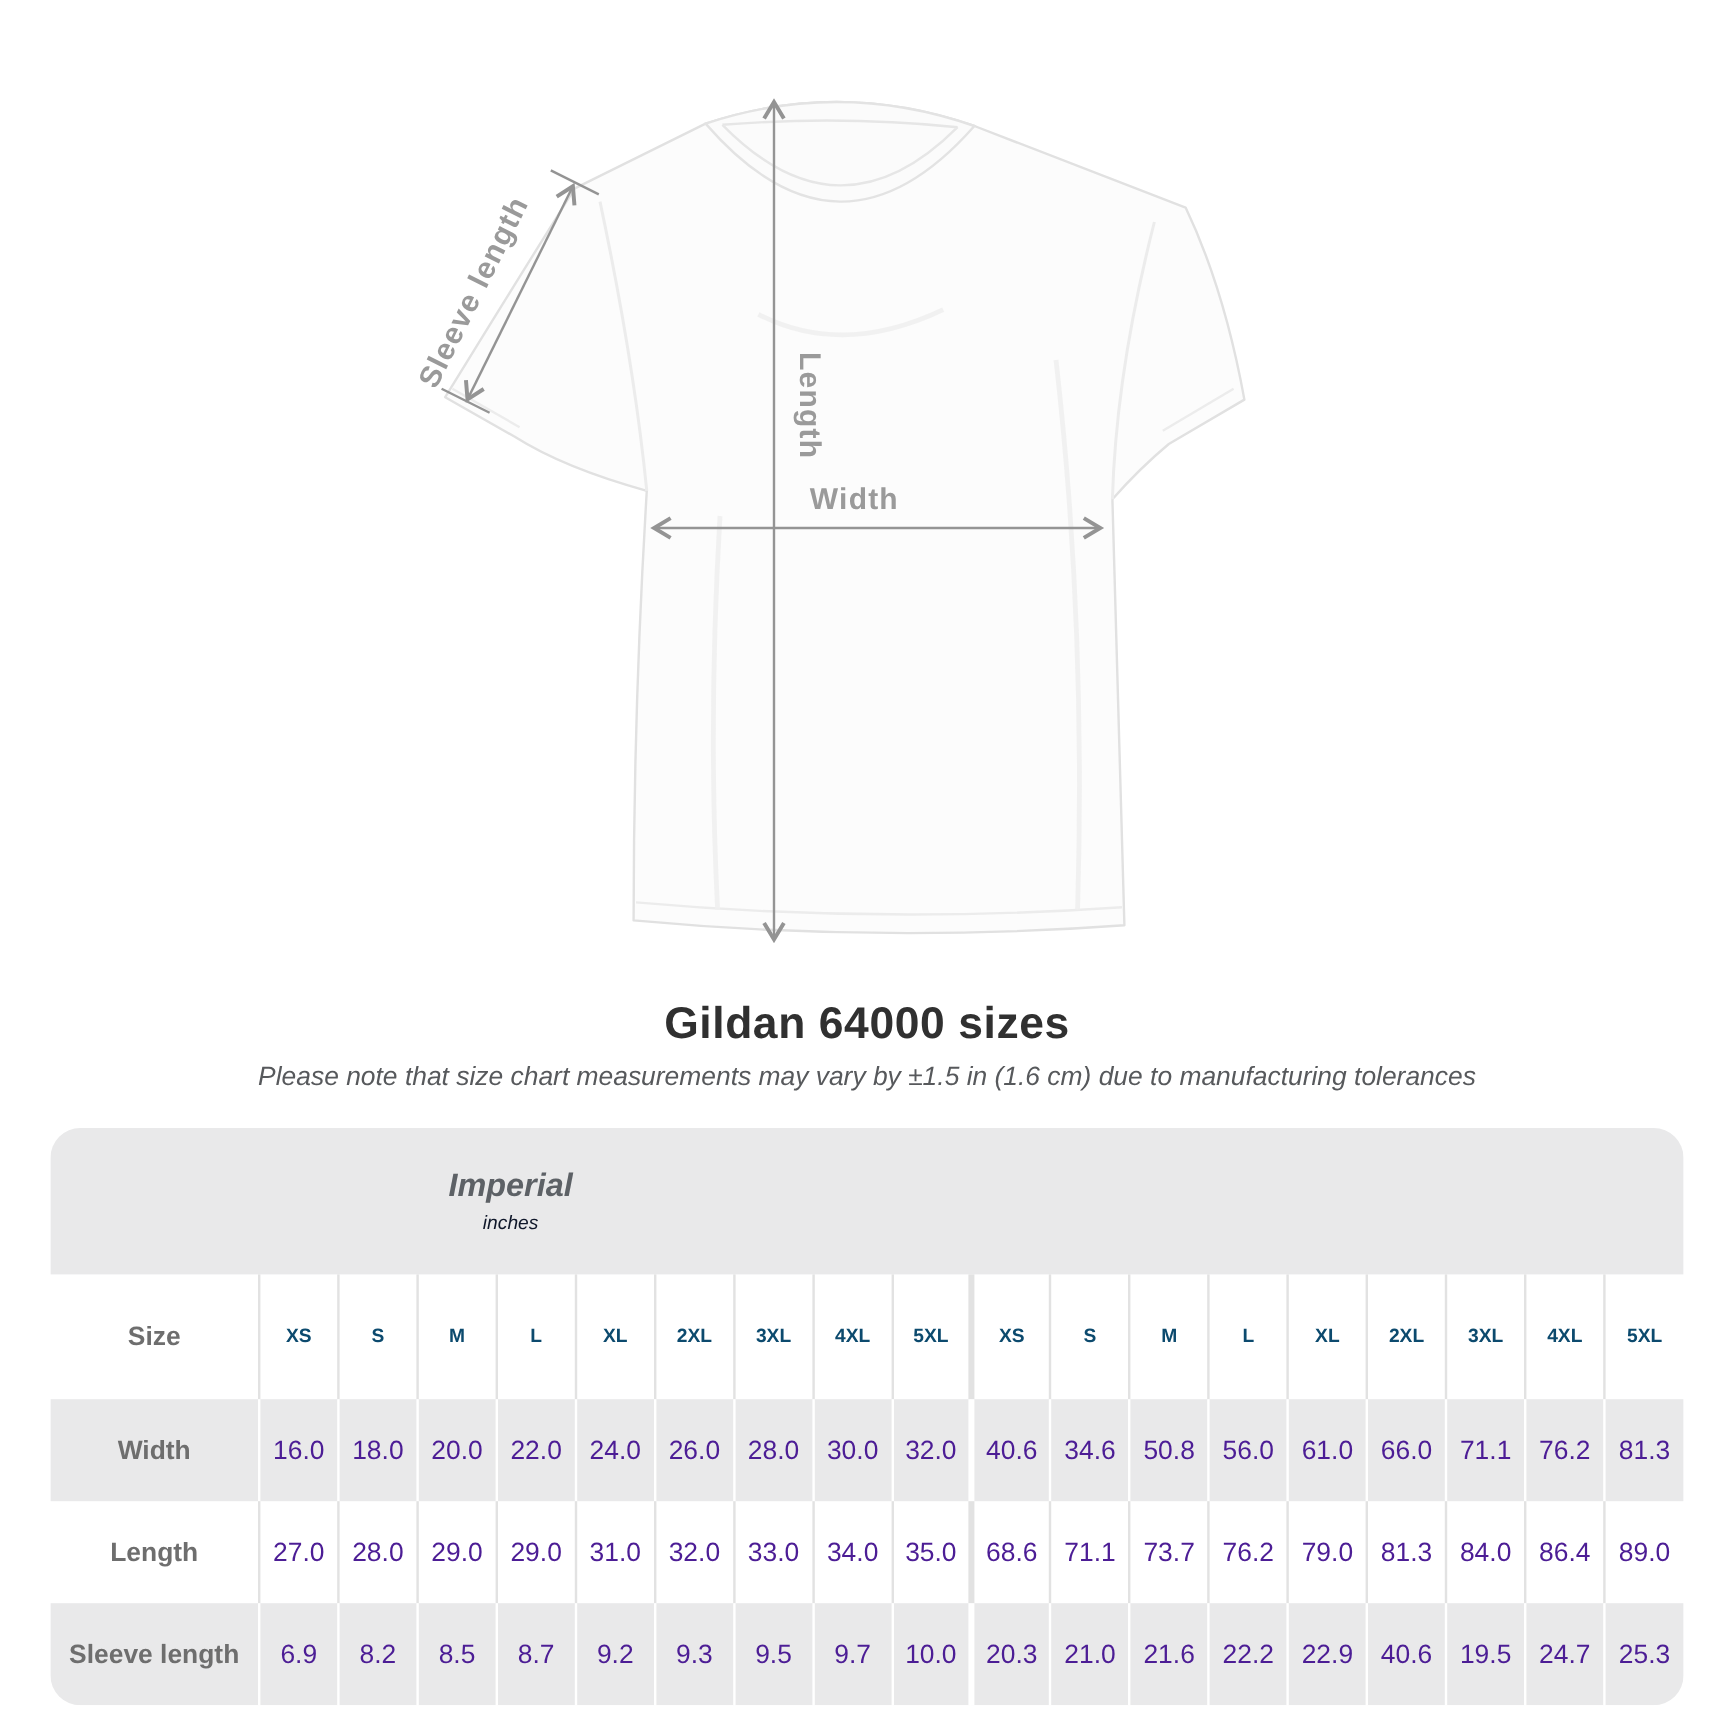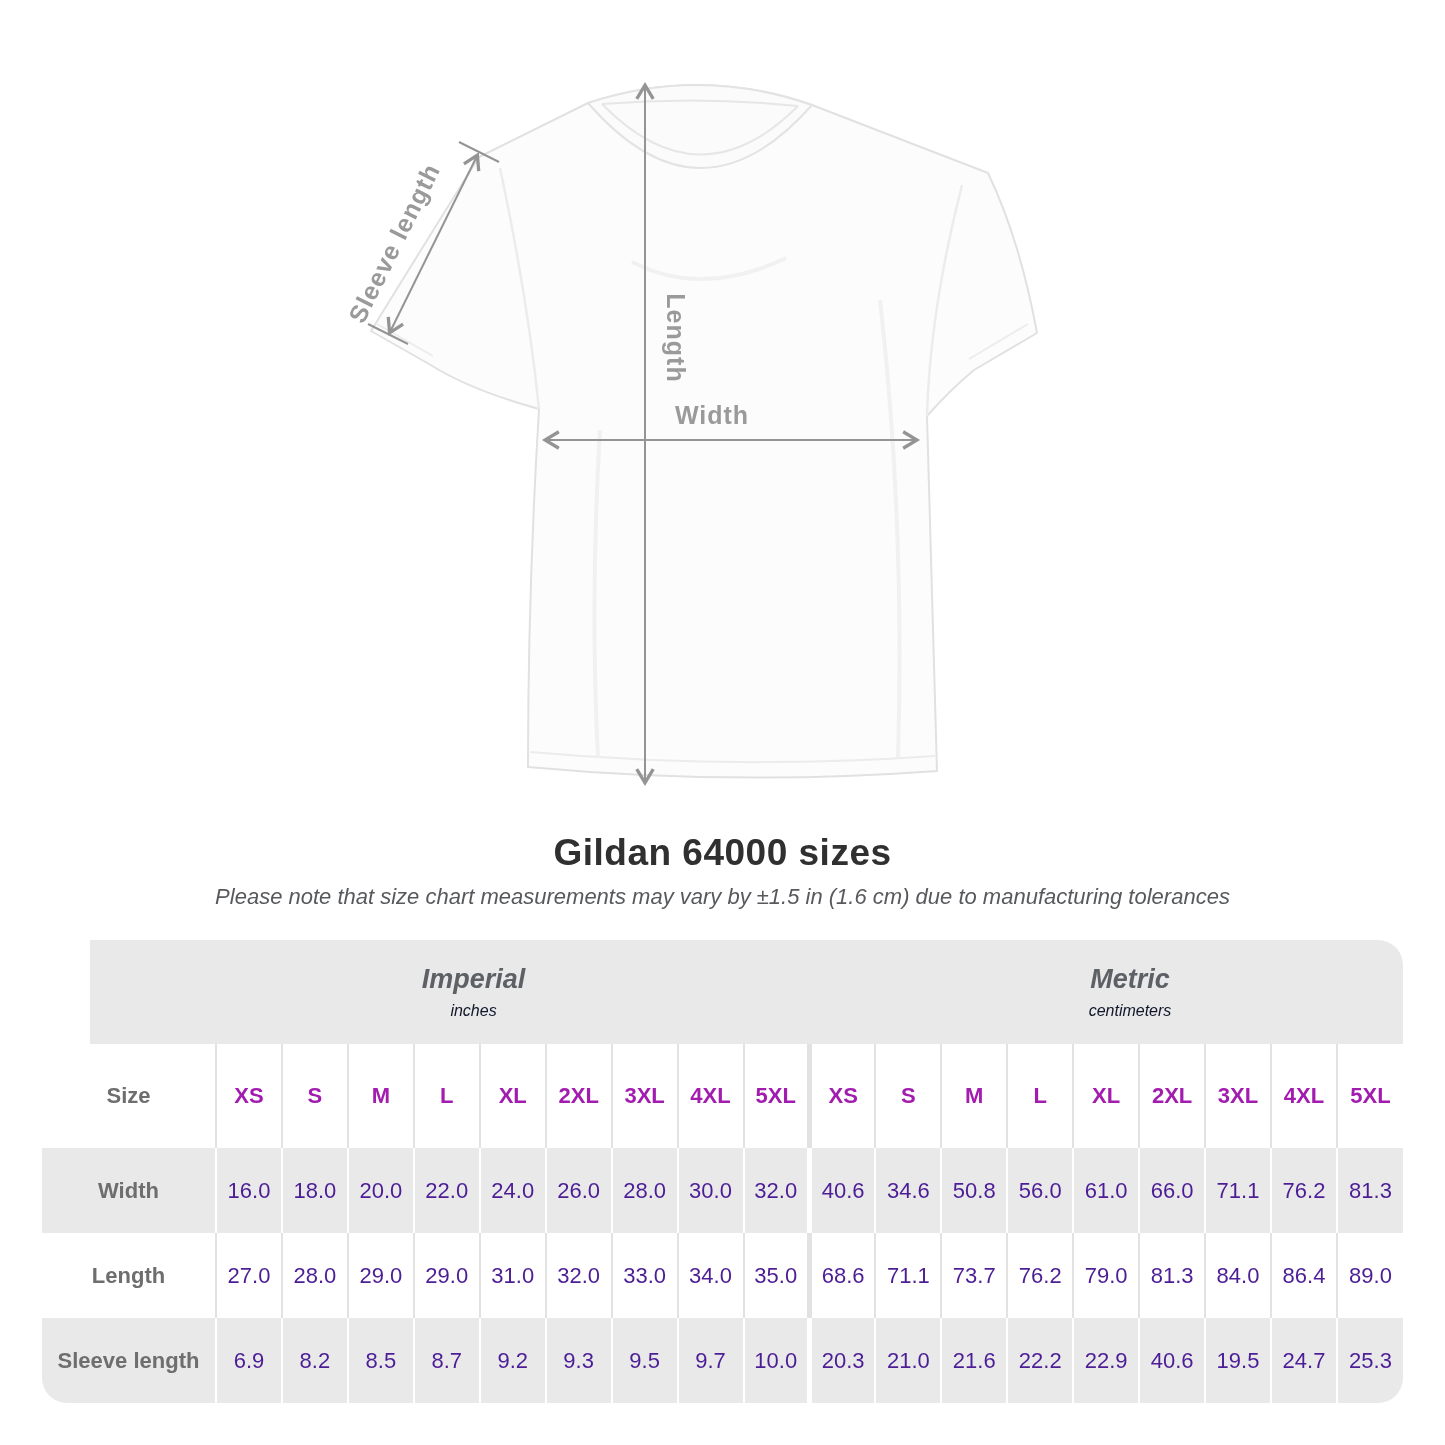--- a/index.html
+++ b/index.html
@@ -28,39 +28,39 @@
     color: #57595c;
   }
 
   .size-table {
     width: 1361px;
     margin: 30px auto 0 auto;
     border-radius: 25px;
     overflow: hidden;
     background: #ffffff;
   }
-  .unit-header { display: flex; background: #e9e9ea; height: 104px; margin-left: 48px; }
+  .unit-header { display: flex; background: #e9e9ea; height: 122px; }
   .unit-cell {
     display: flex; flex-direction: column;
     justify-content: center; align-items: center; gap: 7px;
   }
   .unit-cell.imperial { width: 767px; }
   .unit-cell.metric { flex: 1; }
   .unit-name { font-size: 27px; font-weight: bold; font-style: italic; color: #5d6166; }
   .unit-sub  { font-size: 16px; font-style: italic; color: #0f172a; }
 
   table { width: 100%; border-collapse: collapse; table-layout: fixed; }
   col.label-col { width: 174px; }
   th, td { text-align: center; vertical-align: middle; padding: 0; }
   tr { height: 85px; }
   tr.size-row { height: 104px; }
   tr.gray { background: #e9e9ea; }
   .row-label { font-weight: bold; color: #6e6e6e; font-size: 22px; }
   td.cell { font-size: 22px; color: #4c1d95; font-weight: normal; }
-  th.cell.size-col { font-size: 22px; color: #a21caf; font-weight: bold; }
+  th.cell.size-col { font-size: 16px; color: #0c4a6e; font-weight: bold; }
   .cell { border-left: 2px solid #e2e2e2; }
   tr.gray .cell { border-left-color: #ffffff; }
   .cell.group-start { border-left-width: 5px; }
 </style>
 </head>
 <body>
 
 <div class="shirt-area">
   <svg width="1445" height="812" viewBox="0 0 1445 812" xmlns="http://www.w3.org/2000/svg">
     <defs>
@@ -116,24 +116,20 @@
 </div>
 
 <h1 class="chart-title">Gildan 64000 sizes</h1>
 <p class="chart-note">Please note that size chart measurements may vary by ±1.5 in (1.6 cm) due to manufacturing tolerances</p>
 
 <div class="size-table">
   <div class="unit-header">
     <div class="unit-cell imperial">
       <span class="unit-name">Imperial</span>
       <span class="unit-sub">inches</span>
-    </div>
-    <div class="unit-cell metric">
-      <span class="unit-name">Metric</span>
-      <span class="unit-sub">centimeters</span>
     </div>
   </div>
   <table>
     <colgroup>
         <col class="label-col">
       </colgroup>
     <tbody>
       <tr class="size-row">
         <th class="row-label">Size</th>
       <th class="cell size-col">XS</th>

